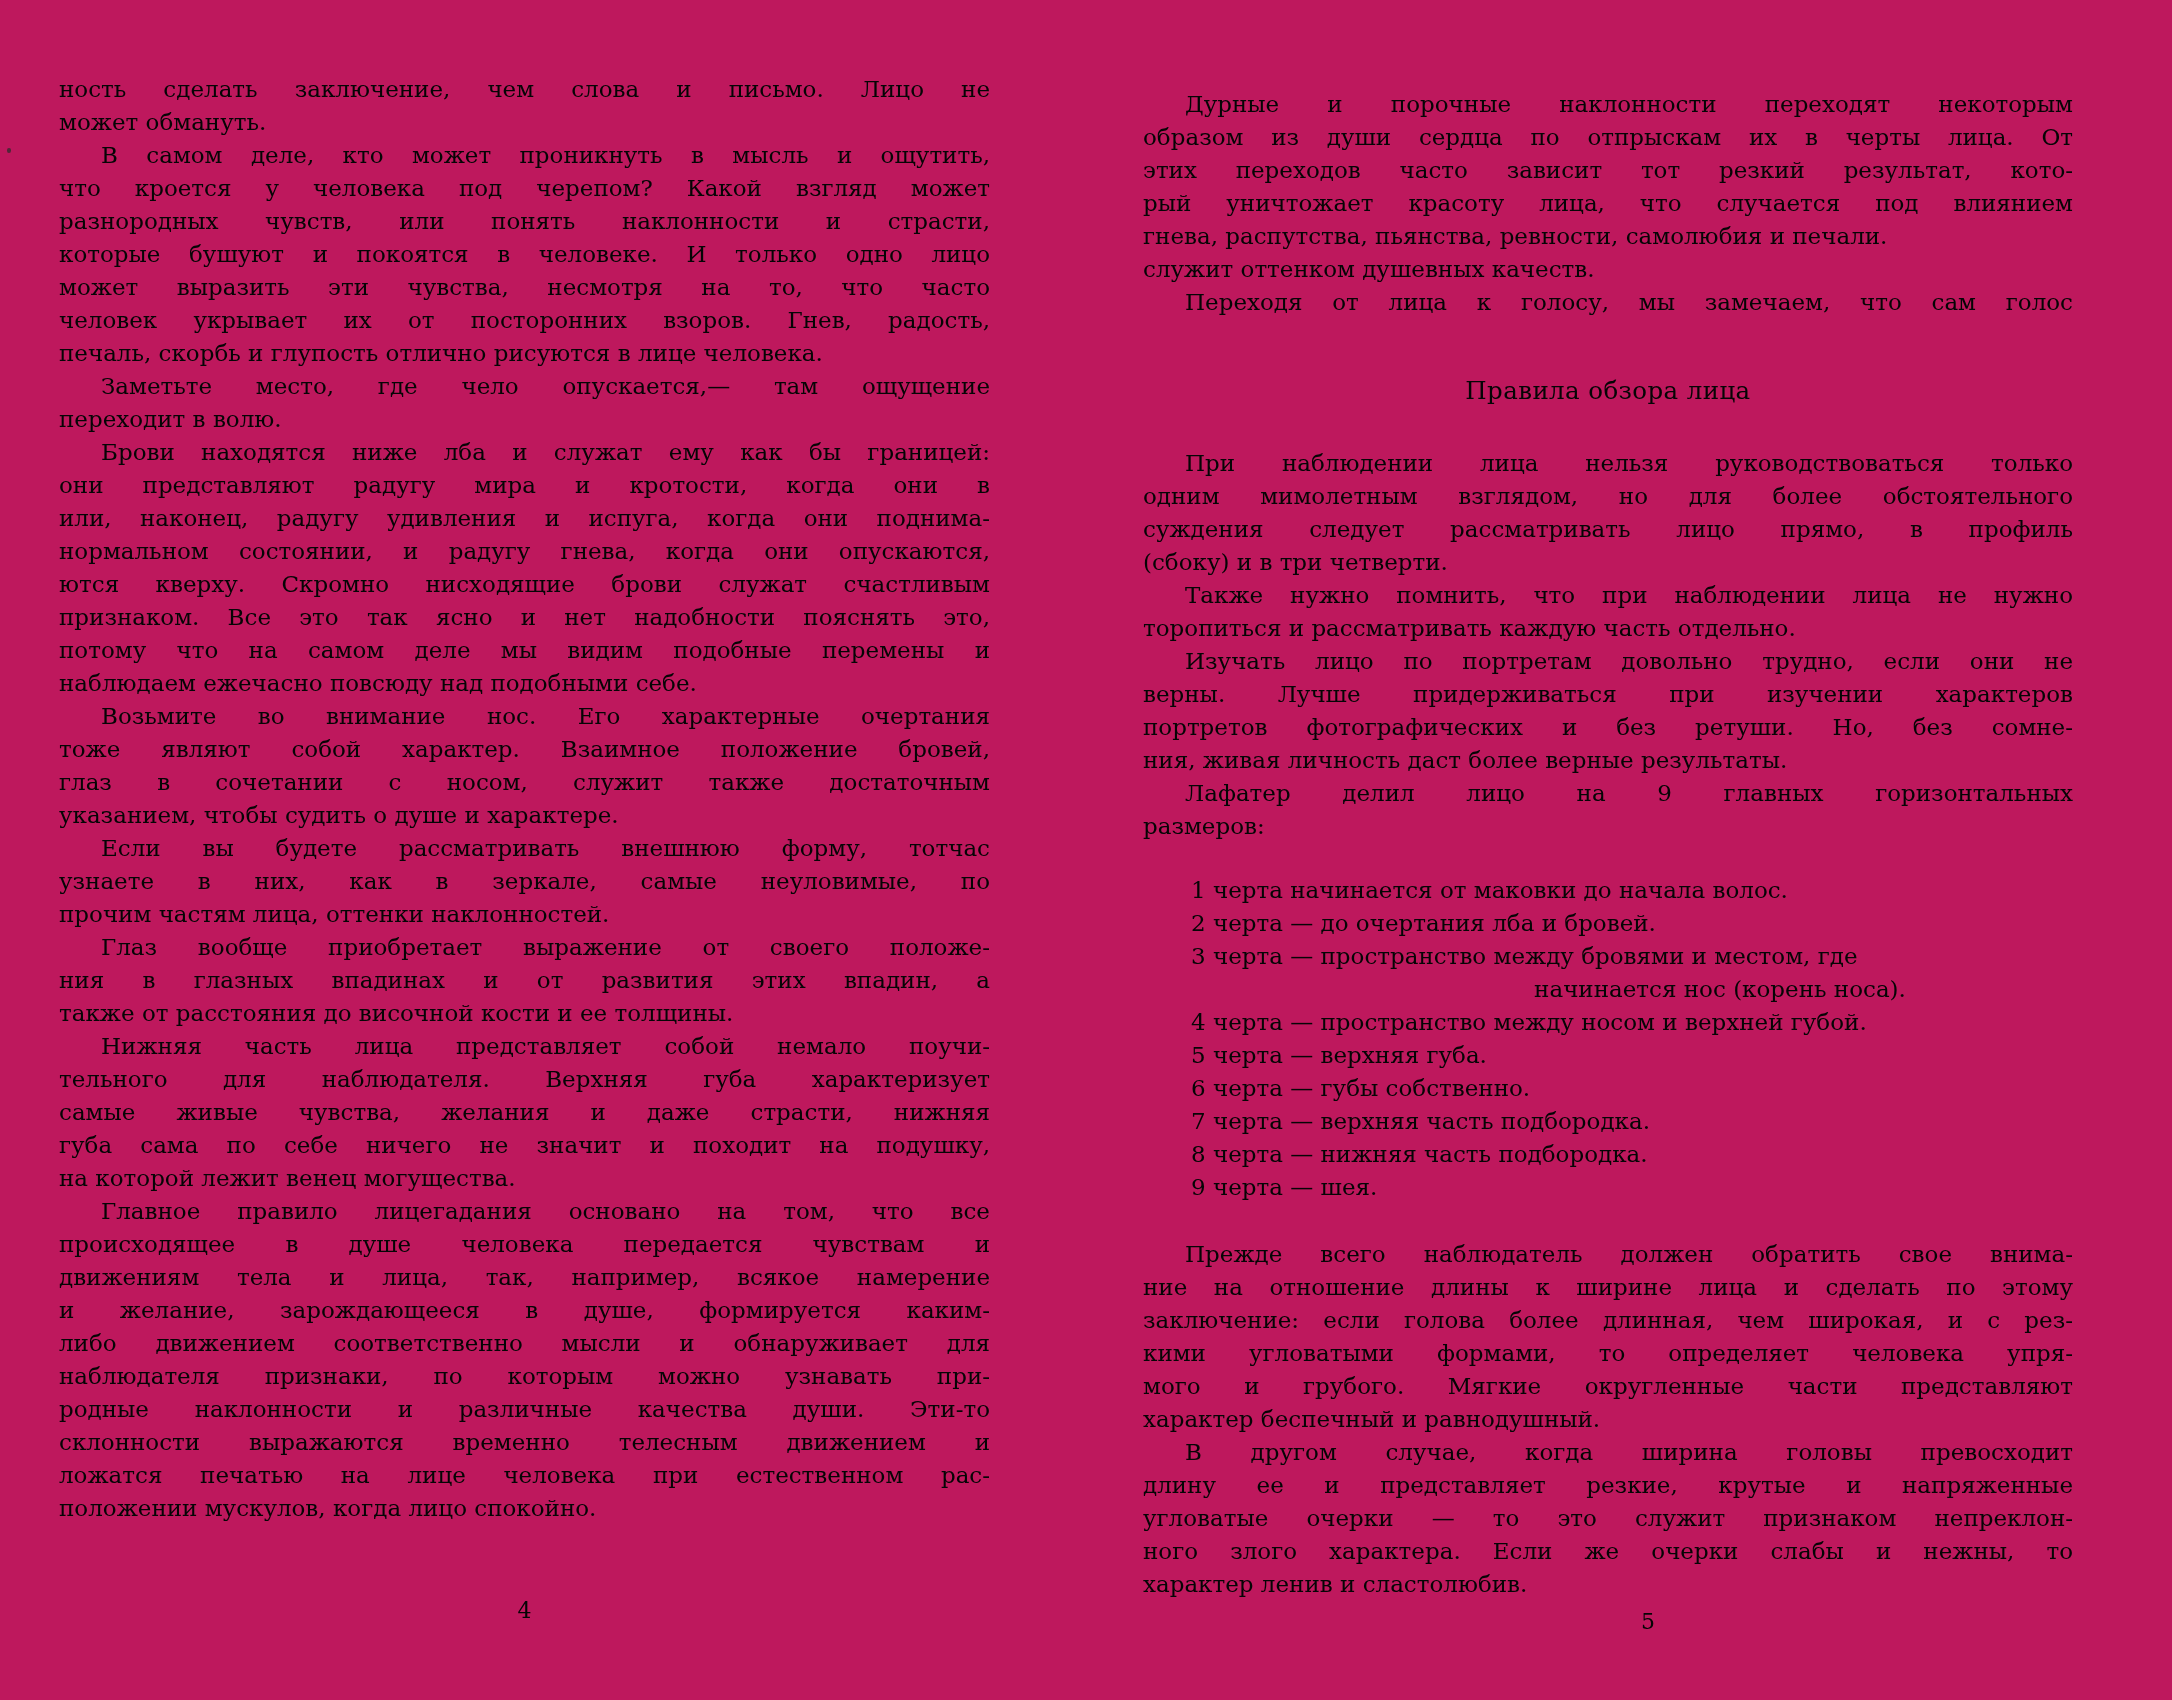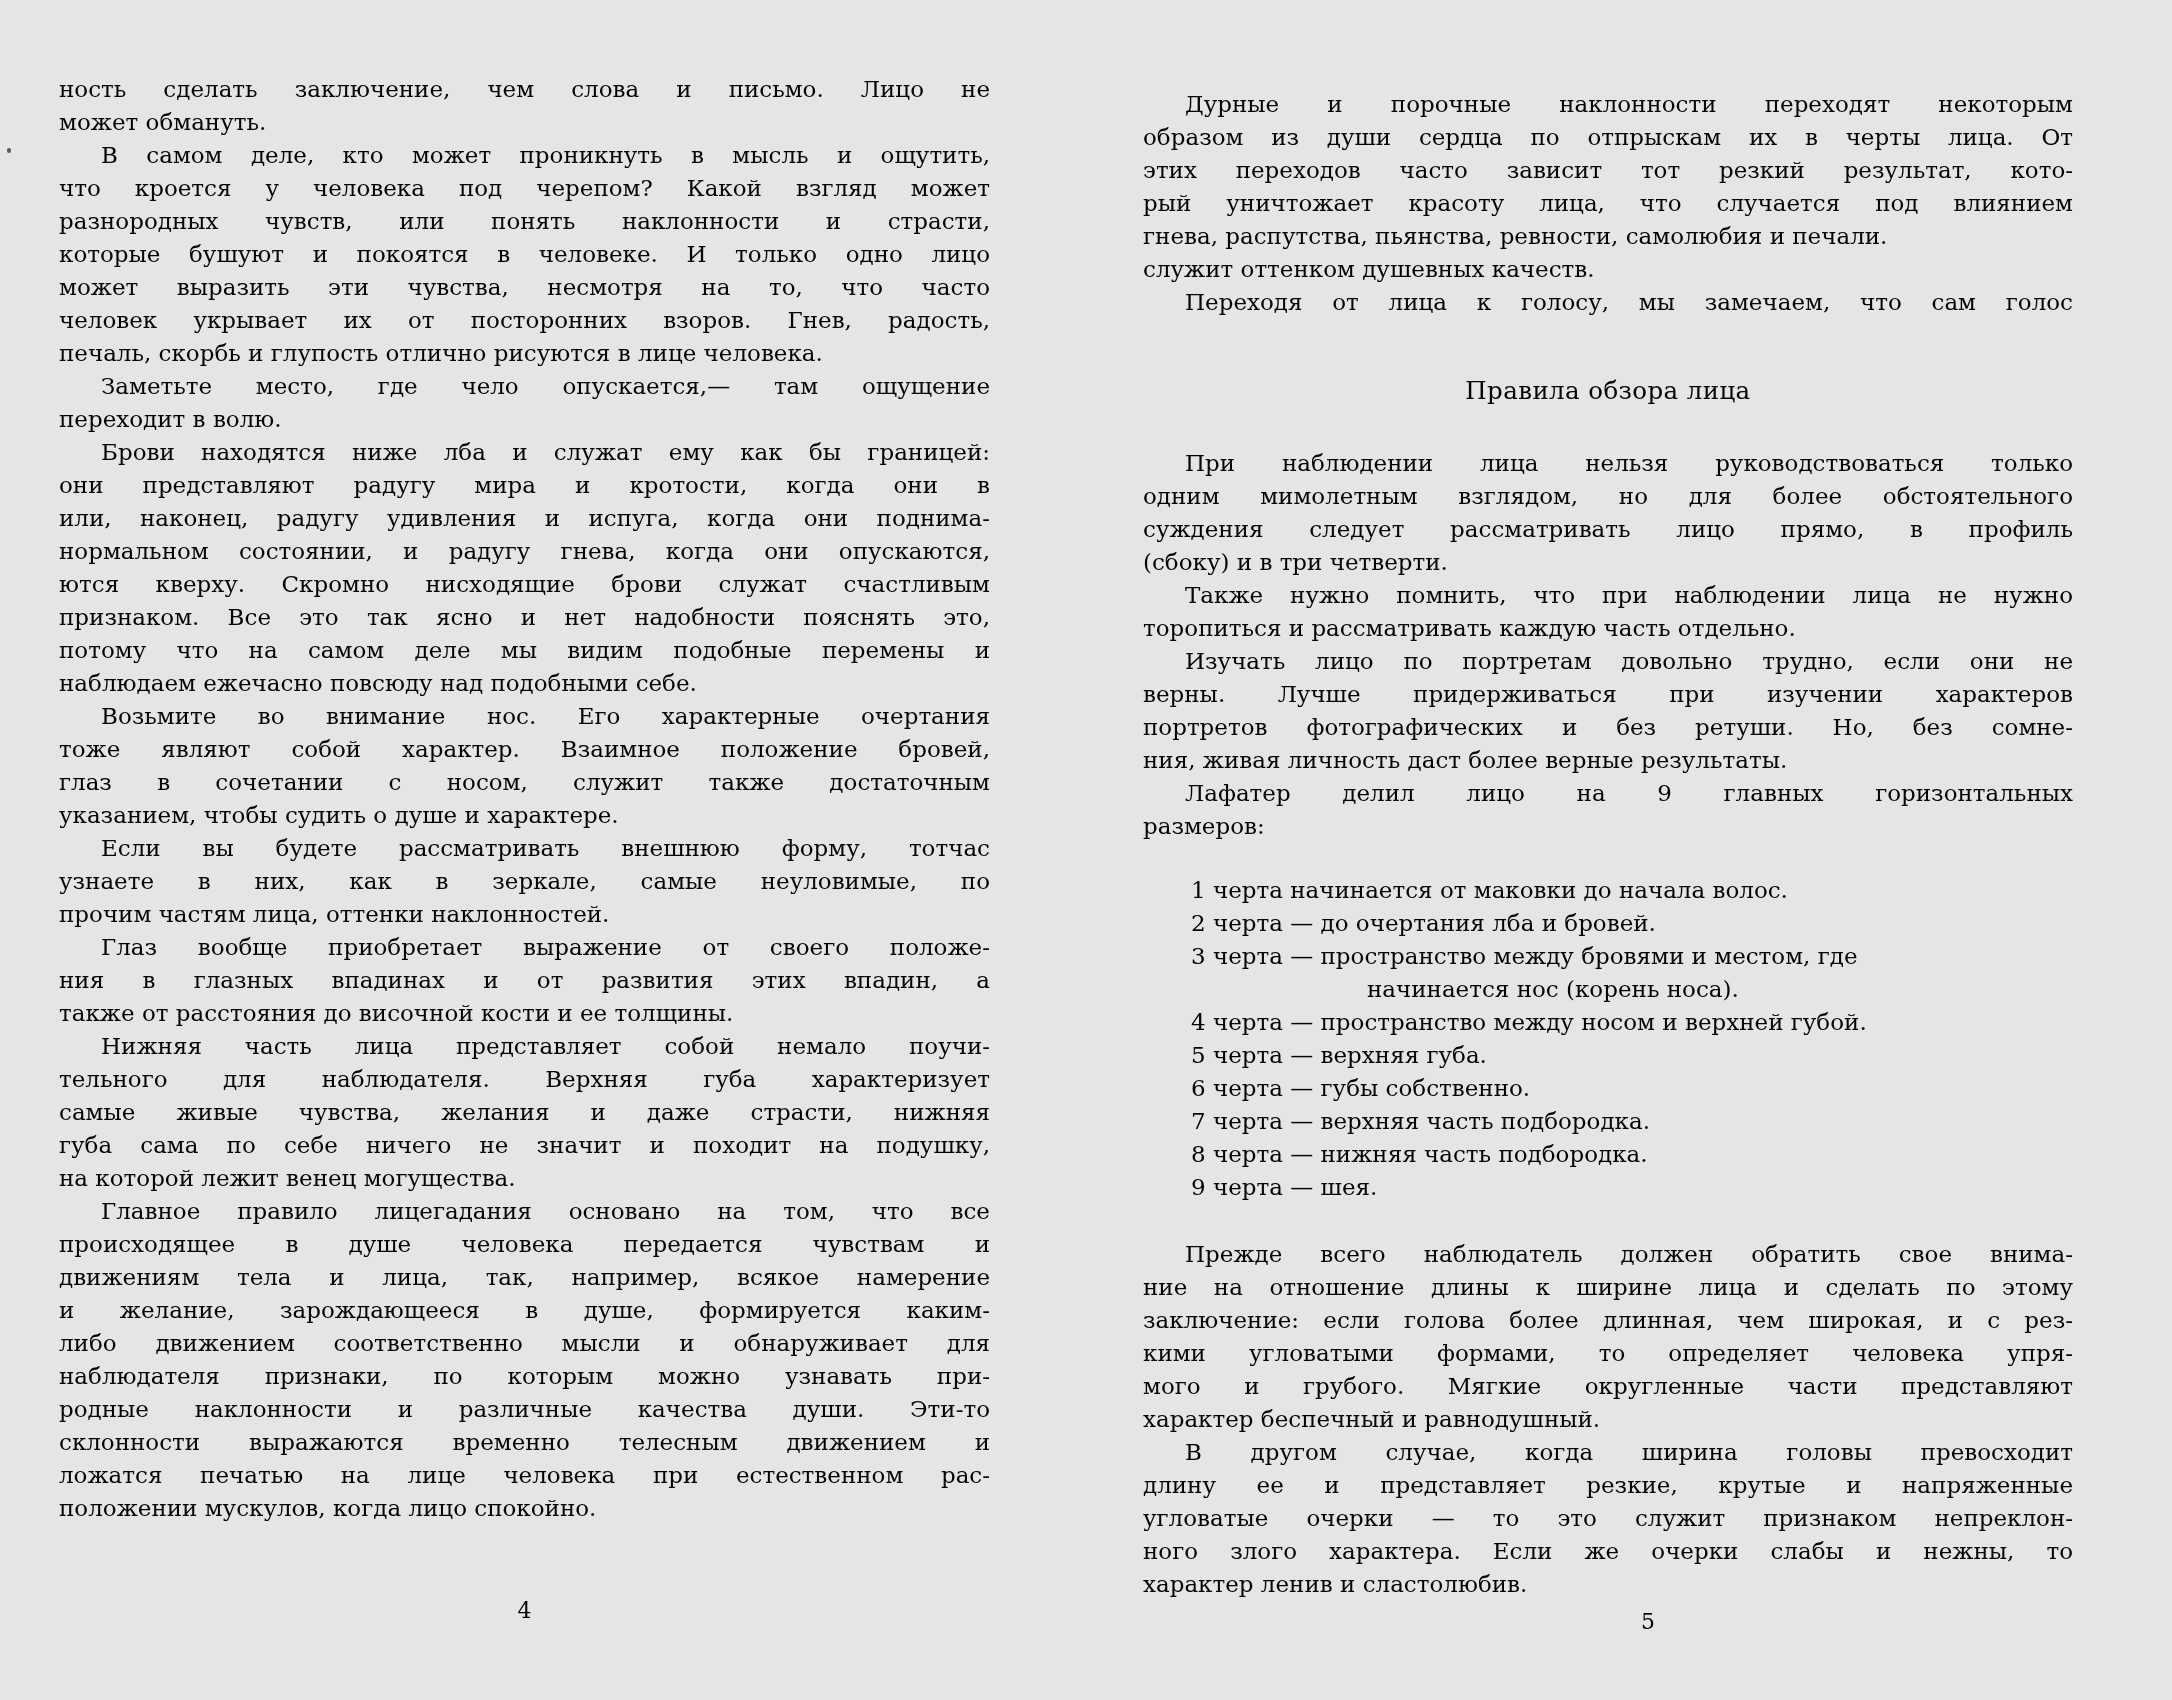--- a/index.html
+++ b/index.html
@@ -4,21 +4,21 @@
 <style>
   html, body {
     margin: 0;
     padding: 0;
     background: #ffffff;
   }
   .sheet {
     position: relative;
     width: 2172px;
     height: 1701px;
-    background: #e5e5e5;
+    background: #be185d;
     overflow: hidden;
     font-family: "DejaVu Serif", "Liberation Serif", serif;
     color: #050505;
   }
   .page-col {
     position: absolute;
     font-size: 23px;
   }
   .col-left  { left: 59px;  top: 73px;  width: 931px; }
   .col-right { left: 1143px; top: 88px; width: 930px; }
@@ -43,21 +43,21 @@
   }
 
   .list {
     margin: 31px 0 34px 0;
     padding-left: 48px;
   }
   .lline {
     line-height: 33px;
     text-align: left;
   }
-  .lline.cont { padding-left: 176px; }
+  .lline.cont { padding-left: 176px; text-align: center; }
 
   .page-number {
     position: absolute;
     font-size: 22px;
     line-height: 27.6px;
     text-align: center;
   }
   .pn-left  { left: 59px;   top: 1597px; width: 931px; }
   .pn-right { left: 1183px; top: 1608px; width: 930px; }
 

